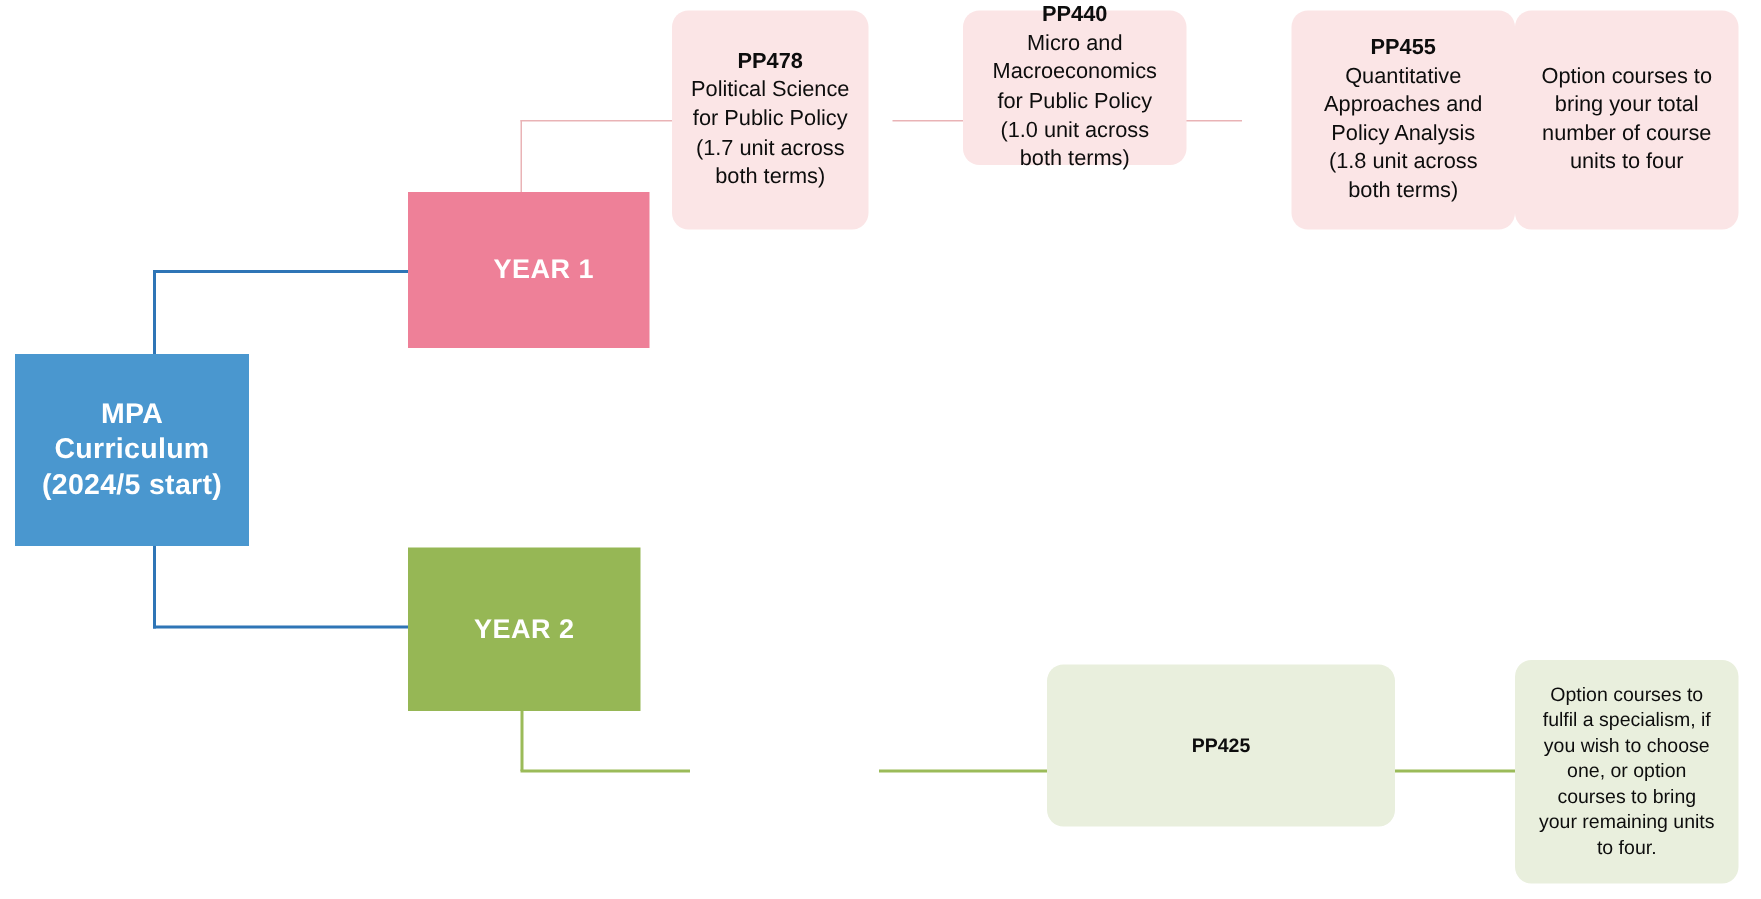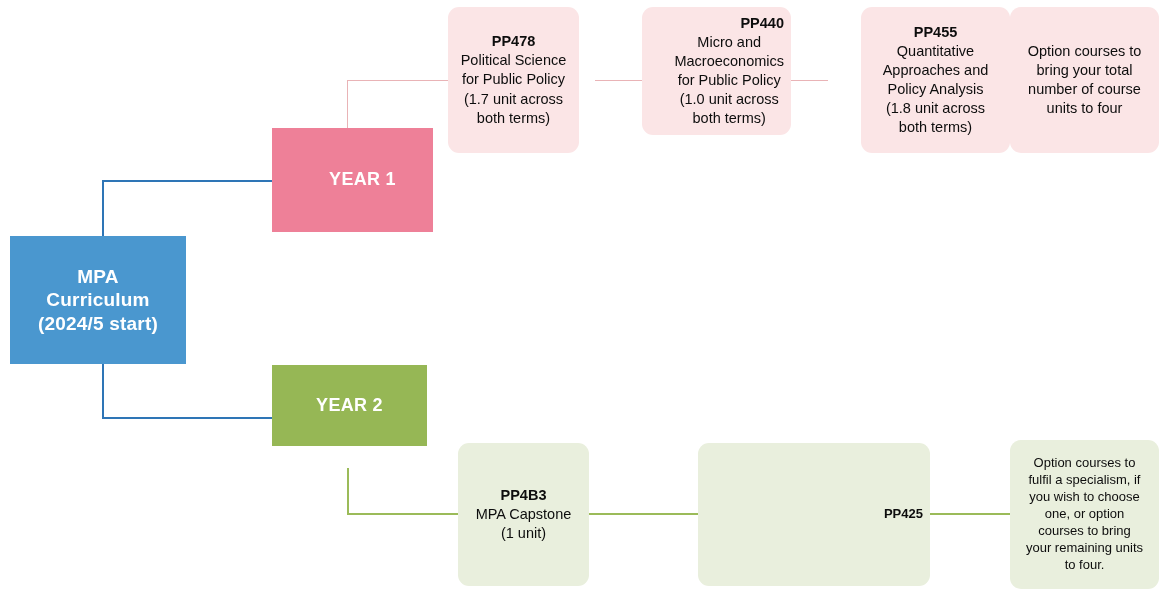--- a/index.html
+++ b/index.html
@@ -106,43 +106,43 @@
   <div class="line line-pink" style="left:595px; top:80px; width:49px; height:1px;"></div>
   <div class="line line-pink" style="left:789px; top:80px; width:39px; height:1px;"></div>
   <div class="line line-pink" style="left:973px; top:80px; width:39px; height:1px;"></div>
 
   <div class="line line-green" style="left:347px; top:468px; width:2px; height:46px;"></div>
   <div class="line line-green" style="left:347px; top:513px; width:113px; height:2px;"></div>
 
   <div class="line line-green" style="left:586px; top:513px; width:114px; height:2px;"></div>
   <div class="line line-green" style="left:928px; top:513px; width:84px; height:2px;"></div>
 
-  <div class="solid-box box-root" style="left:10px; top:236px; width:176px; height:128px;">
+  <div class="solid-box box-root" style="left:10px; top:236px; width:156px; height:128px;">
     <span class="multiline">MPA
 Curriculum
 (2024/5 start)</span>
   </div>
 
   <div class="solid-box box-year1" style="left:272px; top:128px; width:161px; height:104px;">
     <span>YEAR 1</span>
   </div>
 
-  <div class="solid-box box-year2" style="left:272px; top:365px; width:155px; height:81px;">
+  <div class="solid-box box-year2" style="left:272px; top:365px; width:155px; height:109px;">
     <span>YEAR 2</span>
   </div>
 
   <div class="card card-pink" style="left:448px; top:7px; width:131px; height:146px;">
     <span class="code">PP478</span>
     <span class="desc">Political Science
 for Public Policy
 (1.7 unit across
 both terms)</span>
   </div>
 
-  <div class="card card-pink" style="left:642px; top:7px; width:149px; height:128px;align-items:flex-end;">
+  <div class="card card-pink" style="left:642px; top:7px; width:149px; height:103px;">
     <span class="code">PP440</span>
     <span class="desc">Micro and
 Macroeconomics
 for Public Policy
 (1.0 unit across
 both terms)</span>
   </div>
 
   <div class="card card-pink" style="left:826px; top:7px; width:149px; height:146px;margin-left:35px;">
     <span class="code">PP455</span>
@@ -153,27 +153,22 @@
 both terms)</span>
   </div>
 
   <div class="card card-pink" style="left:1010px; top:7px; width:149px; height:146px;">
     <span class="desc">Option courses to
 bring your total
 number of course
 units to four</span>
   </div>
 
-  <div class="card card-green" style="left:458px; top:443px; width:131px; height:143px;">
-    <span class="code">PP4B3</span>
-    <span class="desc">MPA Capstone
-(1 unit)</span>
-  </div>
 
-  <div class="card card-green small-text" style="left:698px; top:443px; width:232px; height:143px;align-items:flex-end;">
+  <div class="card card-green small-text" style="left:698px; top:443px; width:232px; height:108px;">
     <span class="code">PP425</span>
   </div>
 
   <div class="card card-green small-text" style="left:1010px; top:440px; width:149px; height:149px;">
     <span class="desc">Option courses to
 fulfil a specialism, if
 you wish to choose
 one, or option
 courses to bring
 your remaining units

